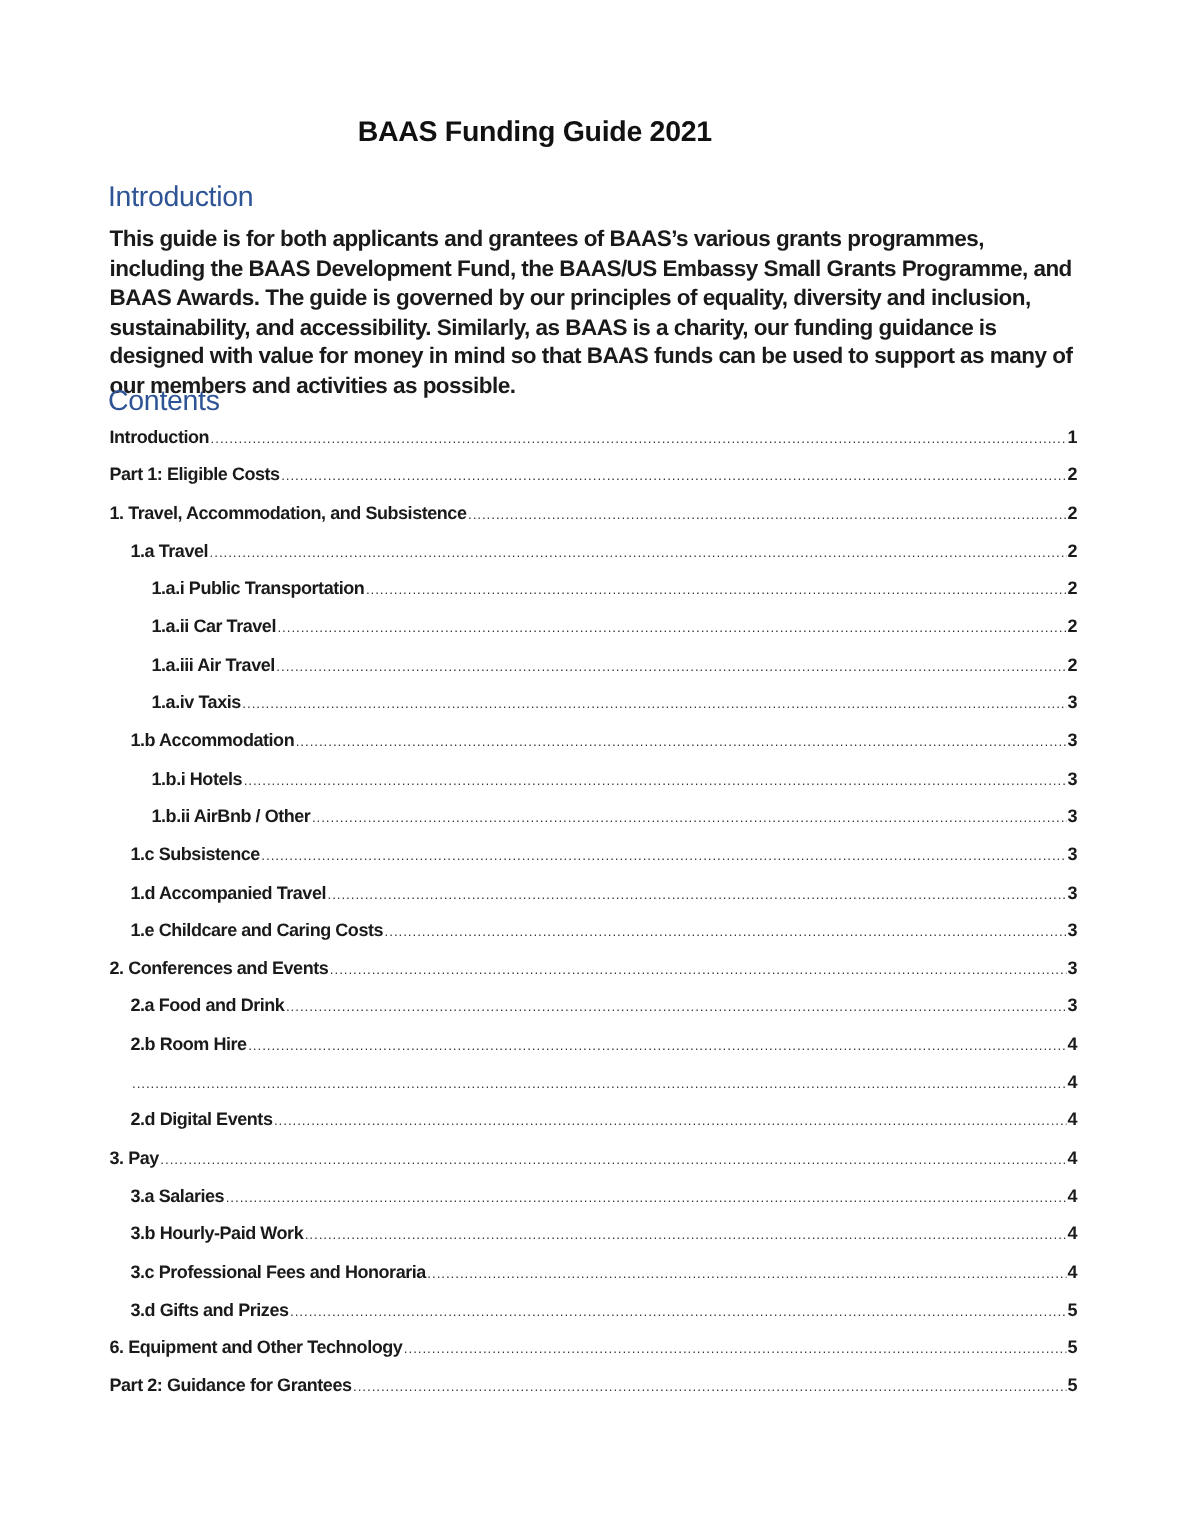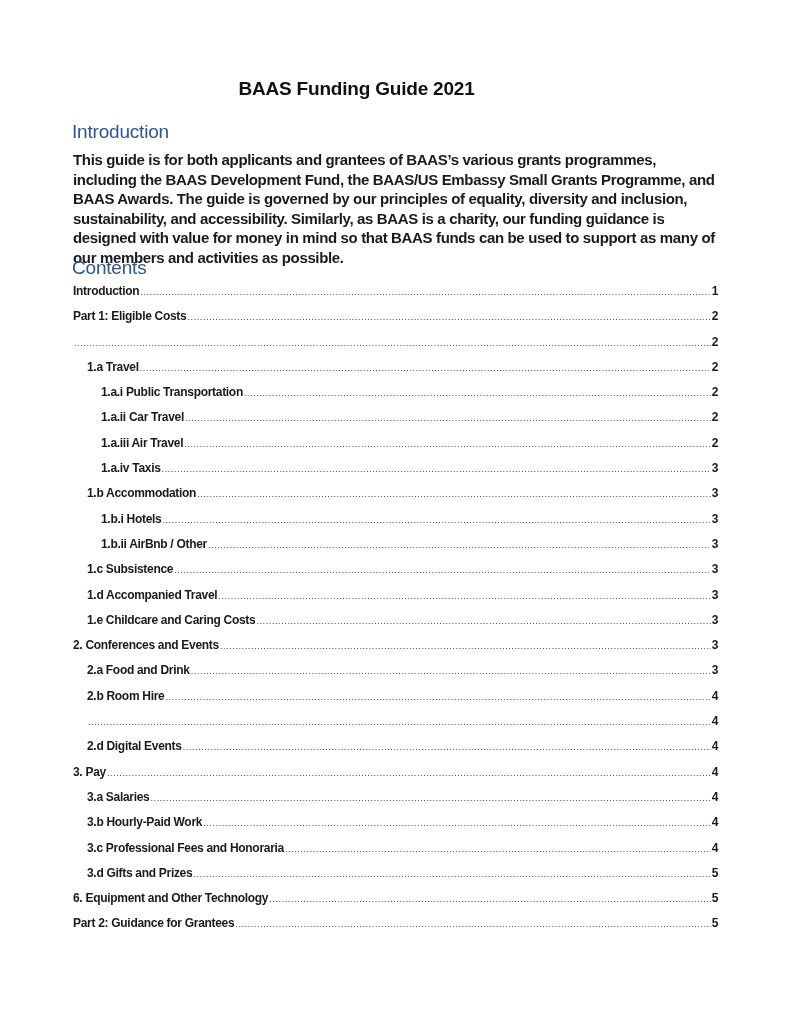--- a/index.html
+++ b/index.html
@@ -41,20 +41,21 @@
         <span class="label">Introduction</span>
         <span class="dots"></span>
         <span class="pg">1</span>
       </div>
       <div class="toc-row lvl1">
         <span class="label">Part 1: Eligible Costs</span>
         <span class="dots"></span>
         <span class="pg">2</span>
       </div>
       <div class="toc-row lvl1">
+        <span class="label">1. Travel, Accommodation, and Subsistence</span>
         <span class="dots"></span>
         <span class="pg">2</span>
       </div>
       <div class="toc-row lvl2">
         <span class="label">1.a Travel</span>
         <span class="dots"></span>
         <span class="pg">2</span>
       </div>
       <div class="toc-row lvl3">
         <span class="label">1.a.i Public Transportation</span>

